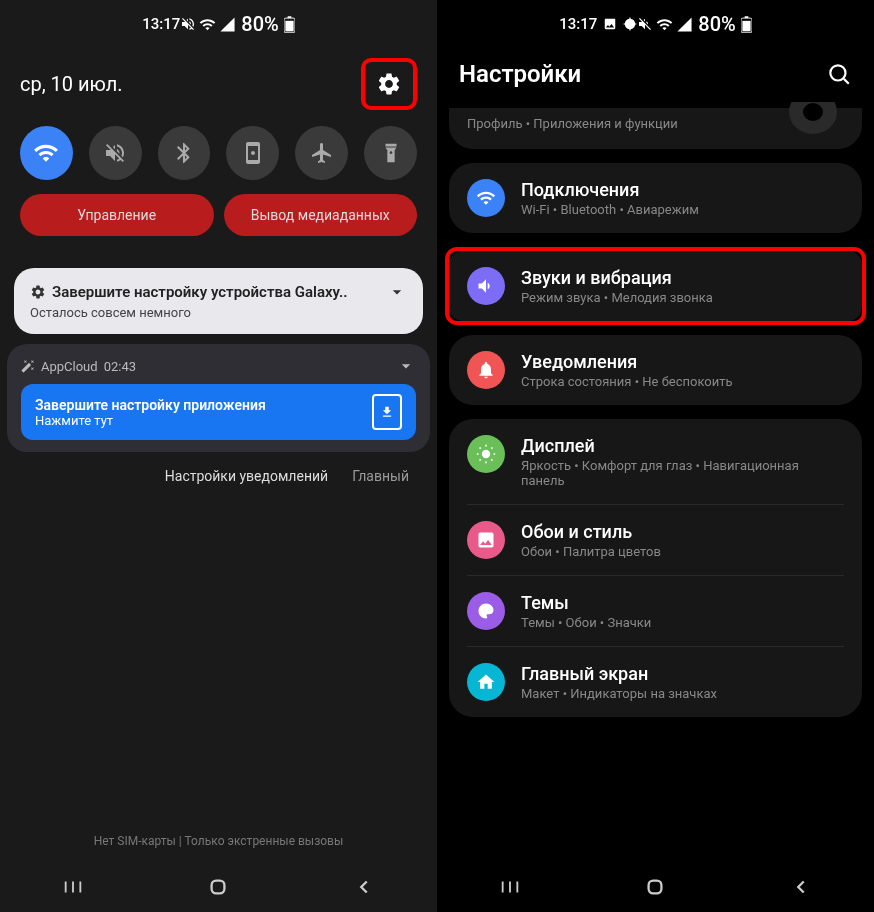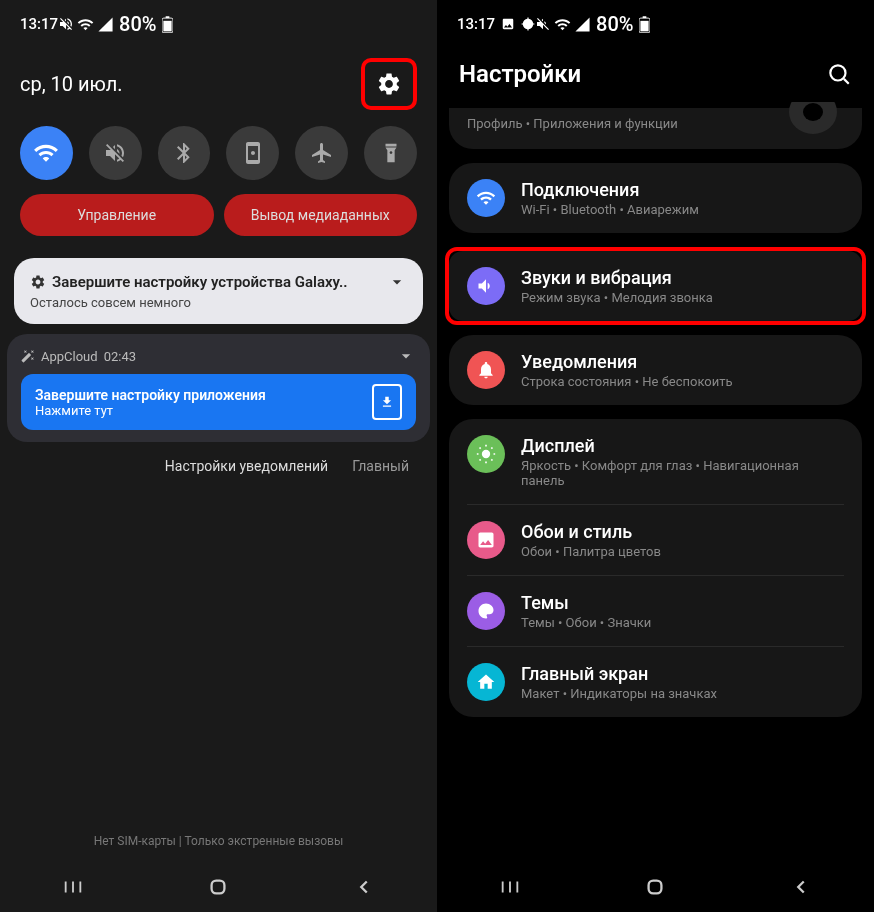--- a/index.html
+++ b/index.html
@@ -15,21 +15,21 @@
     height: 912px;
     background: #000;
     position: relative;
     overflow: hidden;
   }
   .phone-left { background: #1a1a1a; }
   
   
   .status-bar {
     display: flex;
-    justify-content: flex-start;
+    justify-content: center;
     align-items: center;
     padding: 12px 20px 8px;
     color: #fff;
     font-size: 15px;
     font-weight: 500;
   }
   .status-right { display: flex; align-items: center; gap: 5px; }
   .status-icons { display: flex; align-items: center; gap: 3px; }
   .battery-text { font-size: 20px; }
   
@@ -80,21 +80,21 @@
     border-radius: 21px;
     background: #b91c1c;
     color: #ddd;
     display: flex;
     align-items: center;
     justify-content: center;
     font-size: 14px;
   }
   
   .notif-card {
-    margin: 6px 14px 10px;
+    margin: 16px 14px 10px;
     background: #e8e8ed;
     border-radius: 20px;
     padding: 14px 16px;
     color: #222;
   }
   .notif-card-head {
     display: flex;
     align-items: center;
     justify-content: space-between;
   }

